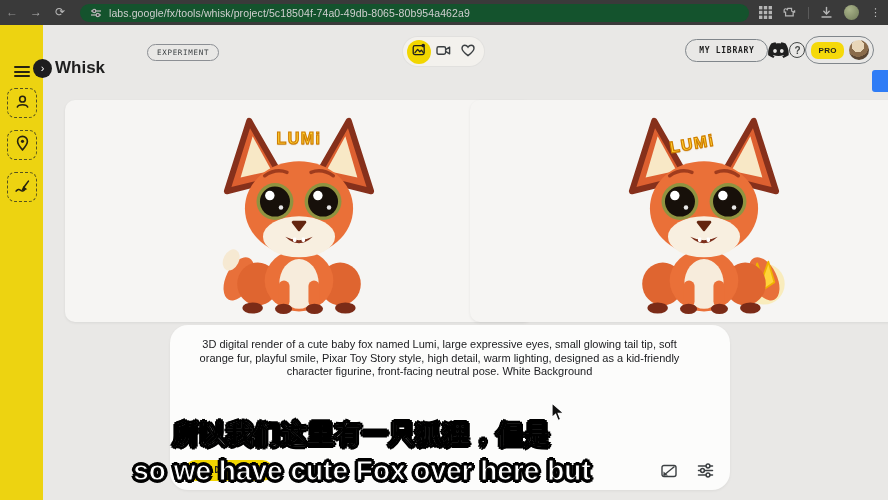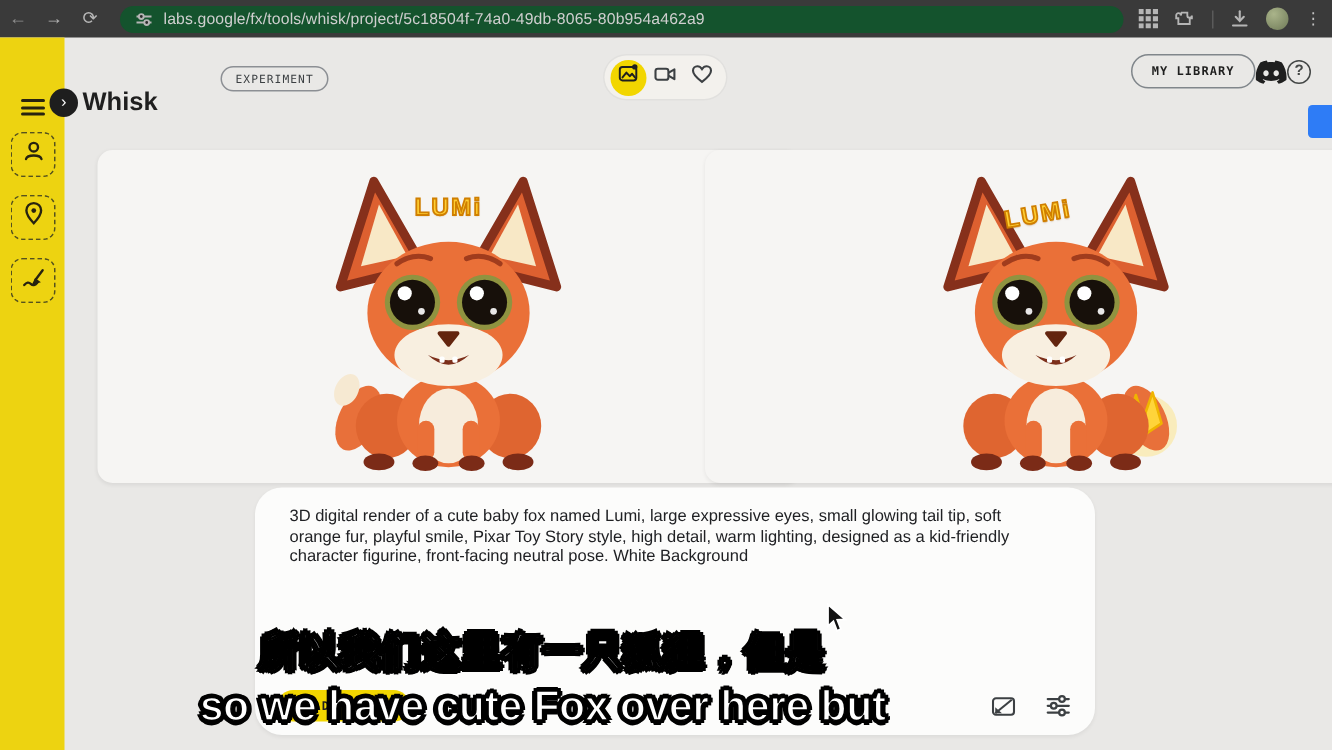--- a/index.html
+++ b/index.html
@@ -63,21 +63,21 @@
   .fox-wrap { position:absolute; left:50%; bottom:2px; transform:translateX(-50%); width:172px; height:206px; }
   .lumi-label { position:absolute; top:30px; width:100%; text-align:center; font-size:16px; font-weight:800;
     letter-spacing:1.5px; color:#ffd033; -webkit-text-stroke:1.2px #d07f00;
     text-shadow:0 1px 1px rgba(160,90,0,0.5); }
   .lumi-label.tilt { transform:rotate(-10deg) translateX(-12px); top:33px; }
 
   
   .prompt-card { position:absolute; left:170px; top:325px; width:560px; height:165px;
     background:#fcfcfb; border-radius:18px; box-shadow:0 1px 3px rgba(0,0,0,0.06); }
   .prompt-text { position:absolute; left:23px; right:44px; top:13px; font-size:11px; line-height:13.5px;
-    color:#202124; }
+    color:#202124;text-align:center; }
   .add-image-btn { position:absolute; left:15px; bottom:9px; height:21px; background:#f2d600;
     border:none; border-radius:999px; display:flex; align-items:center; gap:6px; padding:0 14px 0 11px;
     font-family:"DejaVu Sans Mono", monospace; font-size:8px; font-weight:700; letter-spacing:0.8px;
     color:#1f1f1f; cursor:pointer; }
   .add-image-btn .chev { font-size:10px; font-weight:700; }
   .prompt-icons { position:absolute; right:16px; bottom:11px; display:flex; align-items:center; gap:20px; }
 
   
   .subtitle { position:absolute; left:0; width:724px; text-align:center; color:#fff; font-weight:700;
     -webkit-text-stroke:1px #000;
@@ -207,20 +207,24 @@
   </div>
 
   <div class="hdr-right">
     <button class="mylib-btn">MY LIBRARY</button>
     <span class="icon-btn">
       <svg width="21" height="16" viewBox="0 0 21 16" fill="#1f1f1f">
         <path d="M17.6 1.6 C16.2 0.9 14.8 0.5 13.3 0.3 L12.7 1.5 C11.1 1.3 9.6 1.3 8.1 1.5 L7.5 0.3 C6 0.5 4.5 1 3.2 1.6 C0.5 5.6 -0.2 9.5 0.2 13.3 C2 14.6 3.7 15.4 5.4 15.9 L6.6 14.1 C6 13.9 5.4 13.6 4.8 13.2 L5.2 12.9 C8.5 14.4 12.3 14.4 15.6 12.9 L16 13.2 C15.4 13.6 14.8 13.9 14.2 14.1 L15.4 15.9 C17.1 15.4 18.8 14.6 20.6 13.3 C21.1 8.9 19.9 5.1 17.6 1.6 Z M7 10.9 C6 10.9 5.2 10 5.2 8.9 C5.2 7.8 6 6.9 7 6.9 C8 6.9 8.9 7.8 8.8 8.9 C8.8 10 8 10.9 7 10.9 Z M13.8 10.9 C12.8 10.9 12 10 12 8.9 C12 7.8 12.8 6.9 13.8 6.9 C14.8 6.9 15.7 7.8 15.6 8.9 C15.6 10 14.8 10.9 13.8 10.9 Z"></path>
       </svg>
     </span>
     <span class="help-circle">?</span>
+    <div class="account-pill">
+      <span class="pro-chip">PRO</span>
+      <span class="account-avatar"></span>
+    </div>
   </div>
   <div class="blue-tab"></div>
 
   <div class="img-card left">
     <div class="fox-wrap">
       <svg width="172" height="206" viewBox="0 0 200 240">
         <ellipse cx="30" cy="192" rx="15" ry="27" transform="rotate(26 30 192)" fill="#e8703a"></ellipse>
         <ellipse cx="21" cy="170" rx="9" ry="13" transform="rotate(26 21 170)" fill="#f6e9d2"></ellipse>
         <ellipse cx="52" cy="198" rx="24" ry="25" fill="#df6530"></ellipse>
         <ellipse cx="148" cy="198" rx="24" ry="25" fill="#df6530"></ellipse>

